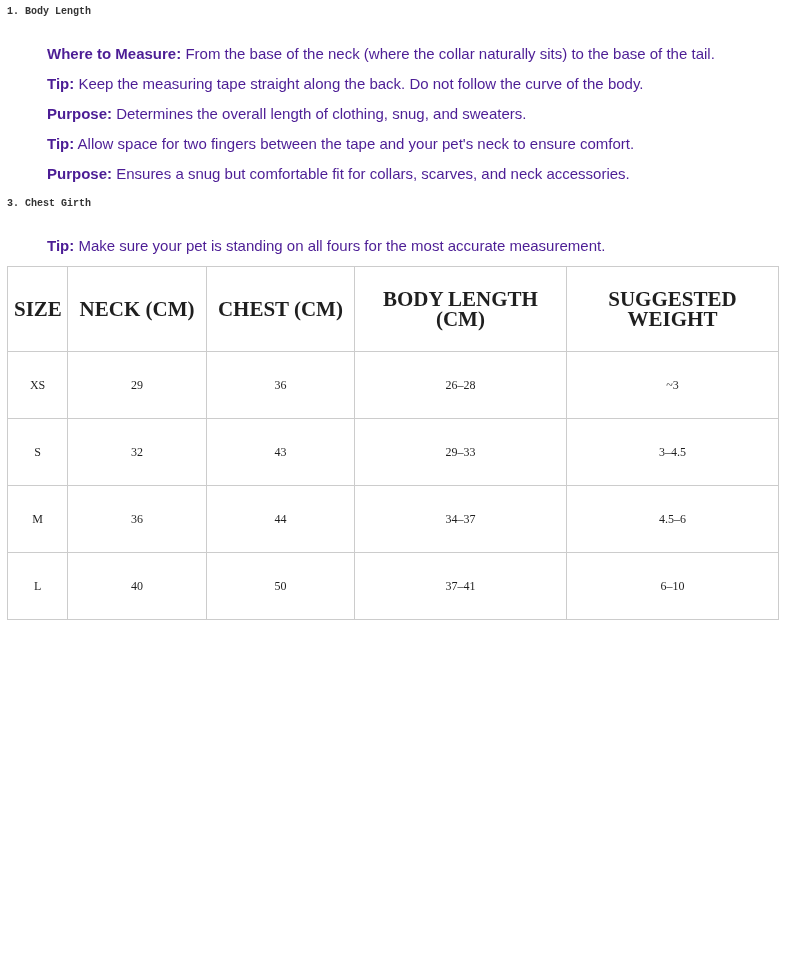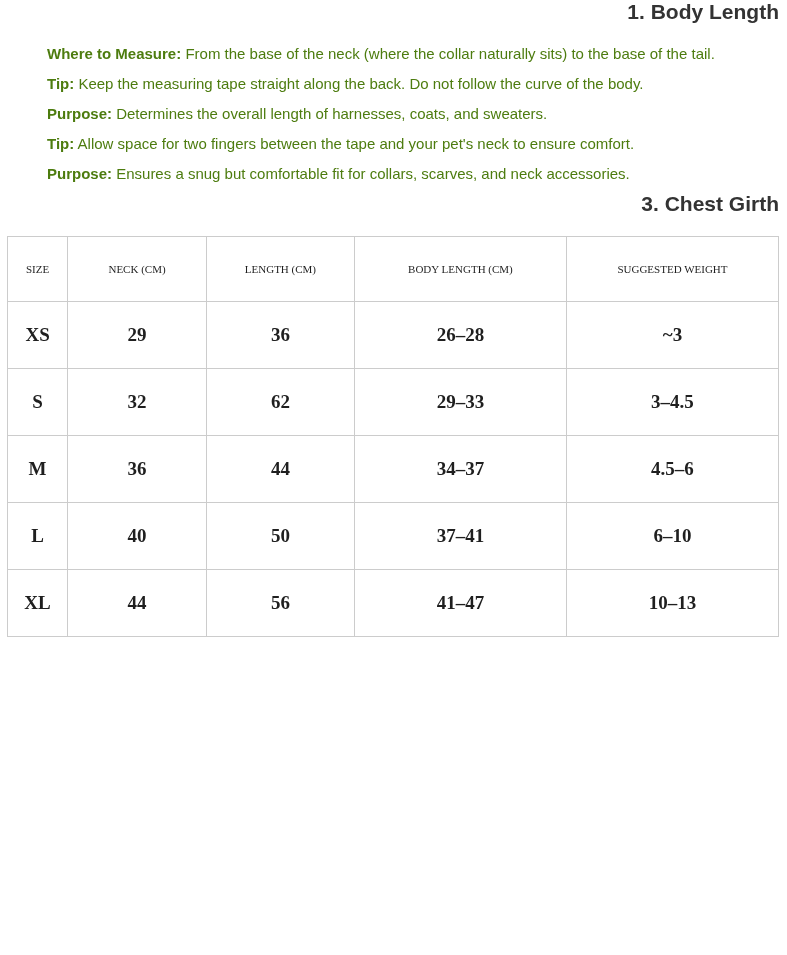--- a/index.html
+++ b/index.html
@@ -16,150 +16,143 @@
   .page-title {
     font-family: "Liberation Serif", "DejaVu Serif", serif;
     font-size: 45px;
     line-height: 60px;
     font-weight: 400;
     letter-spacing: 0.5px;
     color: #2d2d2d;
     margin: 0 0 28px 0;
   }
   .section-heading {
-    font-family: Liberation Sans, sans-serif;
-    font-size: 21px;
+    font-family: Liberation Mono, monospace;
+    font-size: 10px;
     line-height: 20px;
     font-weight: 700;
     color: #333333;
     margin: 0 0 22px 0;
-    text-align: right;
   }
   .items {
     margin-left: 40px;
   }
   .items p {
     font-family: "Liberation Sans", "DejaVu Sans", sans-serif;
     font-size: 15px;
     line-height: 20px;
-    color: #4d7c0f;
+    color: #4c1d95;
     margin: 0 0 10px 0;
   }
   .items p strong {
     font-weight: 700;
   }
   table.size-chart {
     width: 100%;
     border-collapse: collapse;
     margin-top: 2px;
     table-layout: fixed;
   }
   table.size-chart th,
   table.size-chart td {
     border: 1px solid #cccccc;
     text-align: center;
     vertical-align: middle;
     font-family: "Liberation Serif", "DejaVu Serif", serif;
     color: #1f1f1f;
   }
   table.size-chart th {
-    font-size: 11px;
+    font-size: 21px;
     line-height: 20px;
-    font-weight: 400;
+    font-weight: 700;
     padding: 22px 6px;
   }
   table.size-chart td {
-    font-size: 19px;
+    font-size: 12px;
     line-height: 20px;
-    font-weight: 700;
+    font-weight: 400;
     padding: 23px 6px;
   }
   col.c-size   { width: 7.8%; }
   col.c-neck   { width: 18.0%; }
   col.c-chest  { width: 19.2%; }
   col.c-body   { width: 27.5%; }
   col.c-weight { width: 27.5%; }
 </style>
 </head>
 <body>
 
 <div class="page">
 
 
   <div class="section">
     <h2 class="section-heading">1. Body Length</h2>
     <div class="items">
       <p><strong>Where to Measure:</strong> <span>From the base of the neck (where the collar naturally sits) to the base of the tail.</span></p>
       <p><strong>Tip:</strong> <span>Keep the measuring tape straight along the back. Do not follow the curve of the body.</span></p>
-      <p><strong>Purpose:</strong> <span>Determines the overall length of harnesses, coats, and sweaters.</span></p>
+      <p><strong>Purpose:</strong> <span>Determines the overall length of clothing, snug, and sweaters.</span></p>
     </div>
   </div>
 
   <div class="section">
     <div class="items">
       <p><strong>Tip:</strong> <span>Allow space for two fingers between the tape and your pet's neck to ensure comfort.</span></p>
       <p><strong>Purpose:</strong> <span>Ensures a snug but comfortable fit for collars, scarves, and neck accessories.</span></p>
     </div>
   </div>
 
   <div class="section">
     <h2 class="section-heading">3. Chest Girth</h2>
     <div class="items">
+      <p><strong>Tip:</strong> <span>Make sure your pet is standing on all fours for the most accurate measurement.</span></p>
     </div>
   </div>
 
   <table class="size-chart">
     <colgroup>
       <col class="c-size">
         <col class="c-neck">
         <col class="c-chest">
         <col class="c-body">
         <col class="c-weight">
     </colgroup>
     <thead>
       <tr>
         <th>SIZE</th>
         <th>NECK (CM)</th>
-        <th>LENGTH (CM)</th>
+        <th>CHEST (CM)</th>
         <th>BODY LENGTH (CM)</th>
         <th>SUGGESTED WEIGHT</th>
       </tr>
     </thead>
     <tbody>
       <tr>
         <td>XS</td>
         <td>29</td>
         <td>36</td>
         <td>26–28</td>
         <td>~3</td>
       </tr>
       <tr>
         <td>S</td>
         <td>32</td>
-        <td>62</td>
+        <td>43</td>
         <td>29–33</td>
         <td>3–4.5</td>
       </tr>
       <tr>
         <td>M</td>
         <td>36</td>
         <td>44</td>
         <td>34–37</td>
         <td>4.5–6</td>
       </tr>
       <tr>
         <td>L</td>
         <td>40</td>
         <td>50</td>
         <td>37–41</td>
         <td>6–10</td>
       </tr>
-      <tr>
-        <td>XL</td>
-        <td>44</td>
-        <td>56</td>
-        <td>41–47</td>
-        <td>10–13</td>
-      </tr>
     </tbody>
   </table>
 
 </div>
 
 </body></html>

